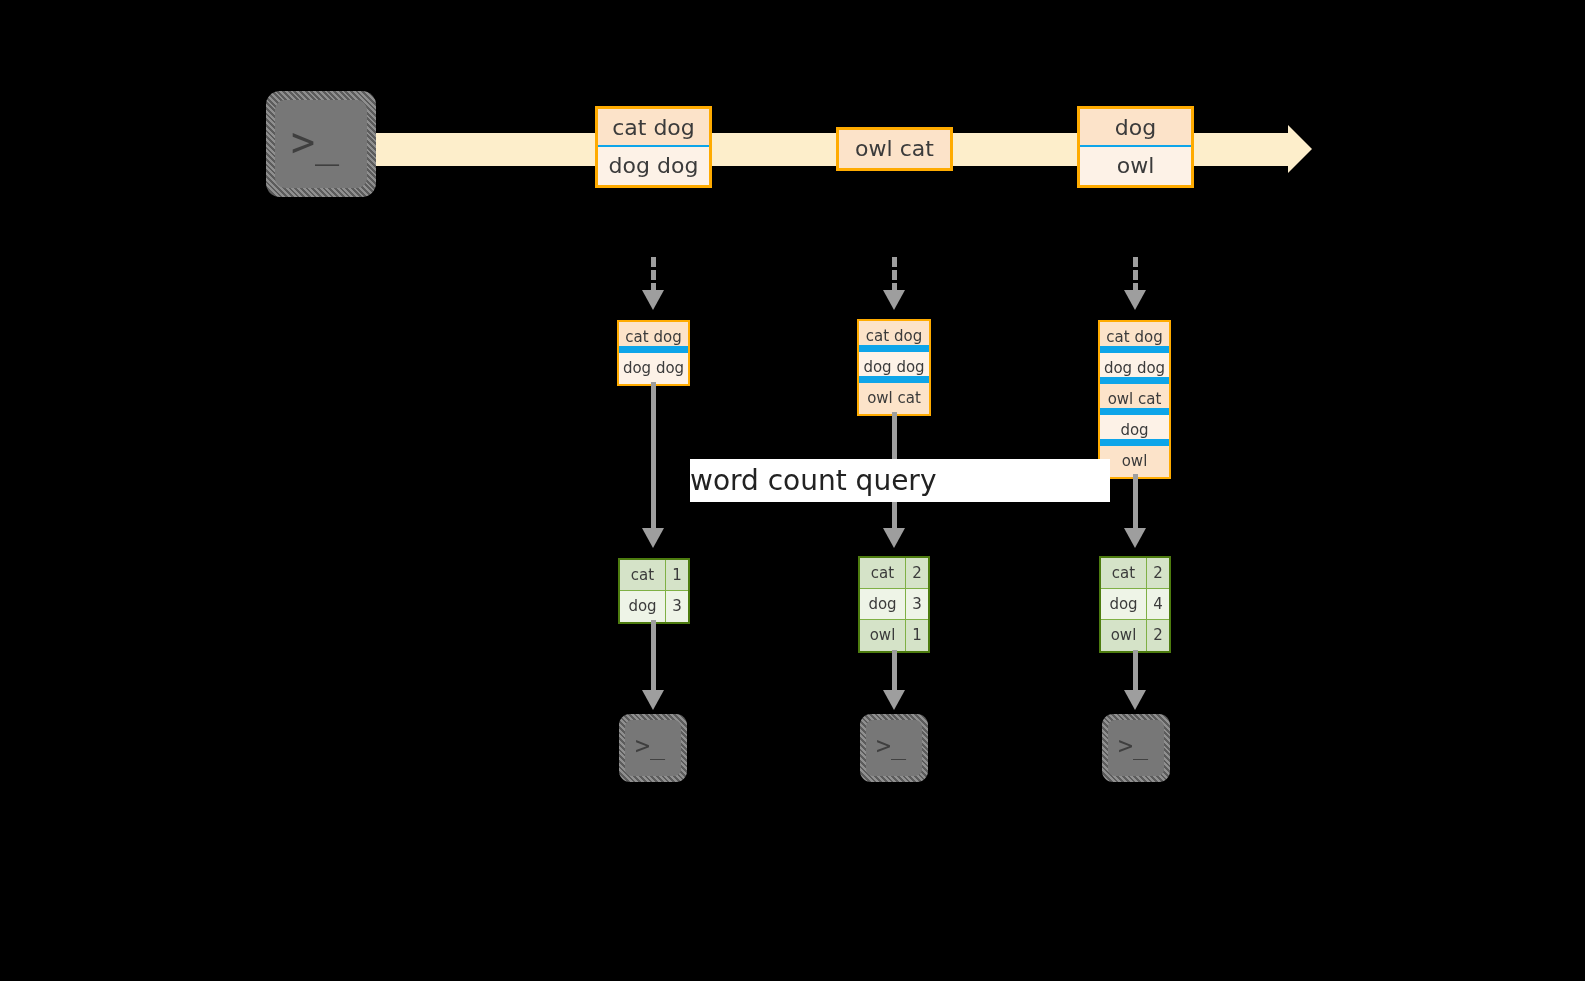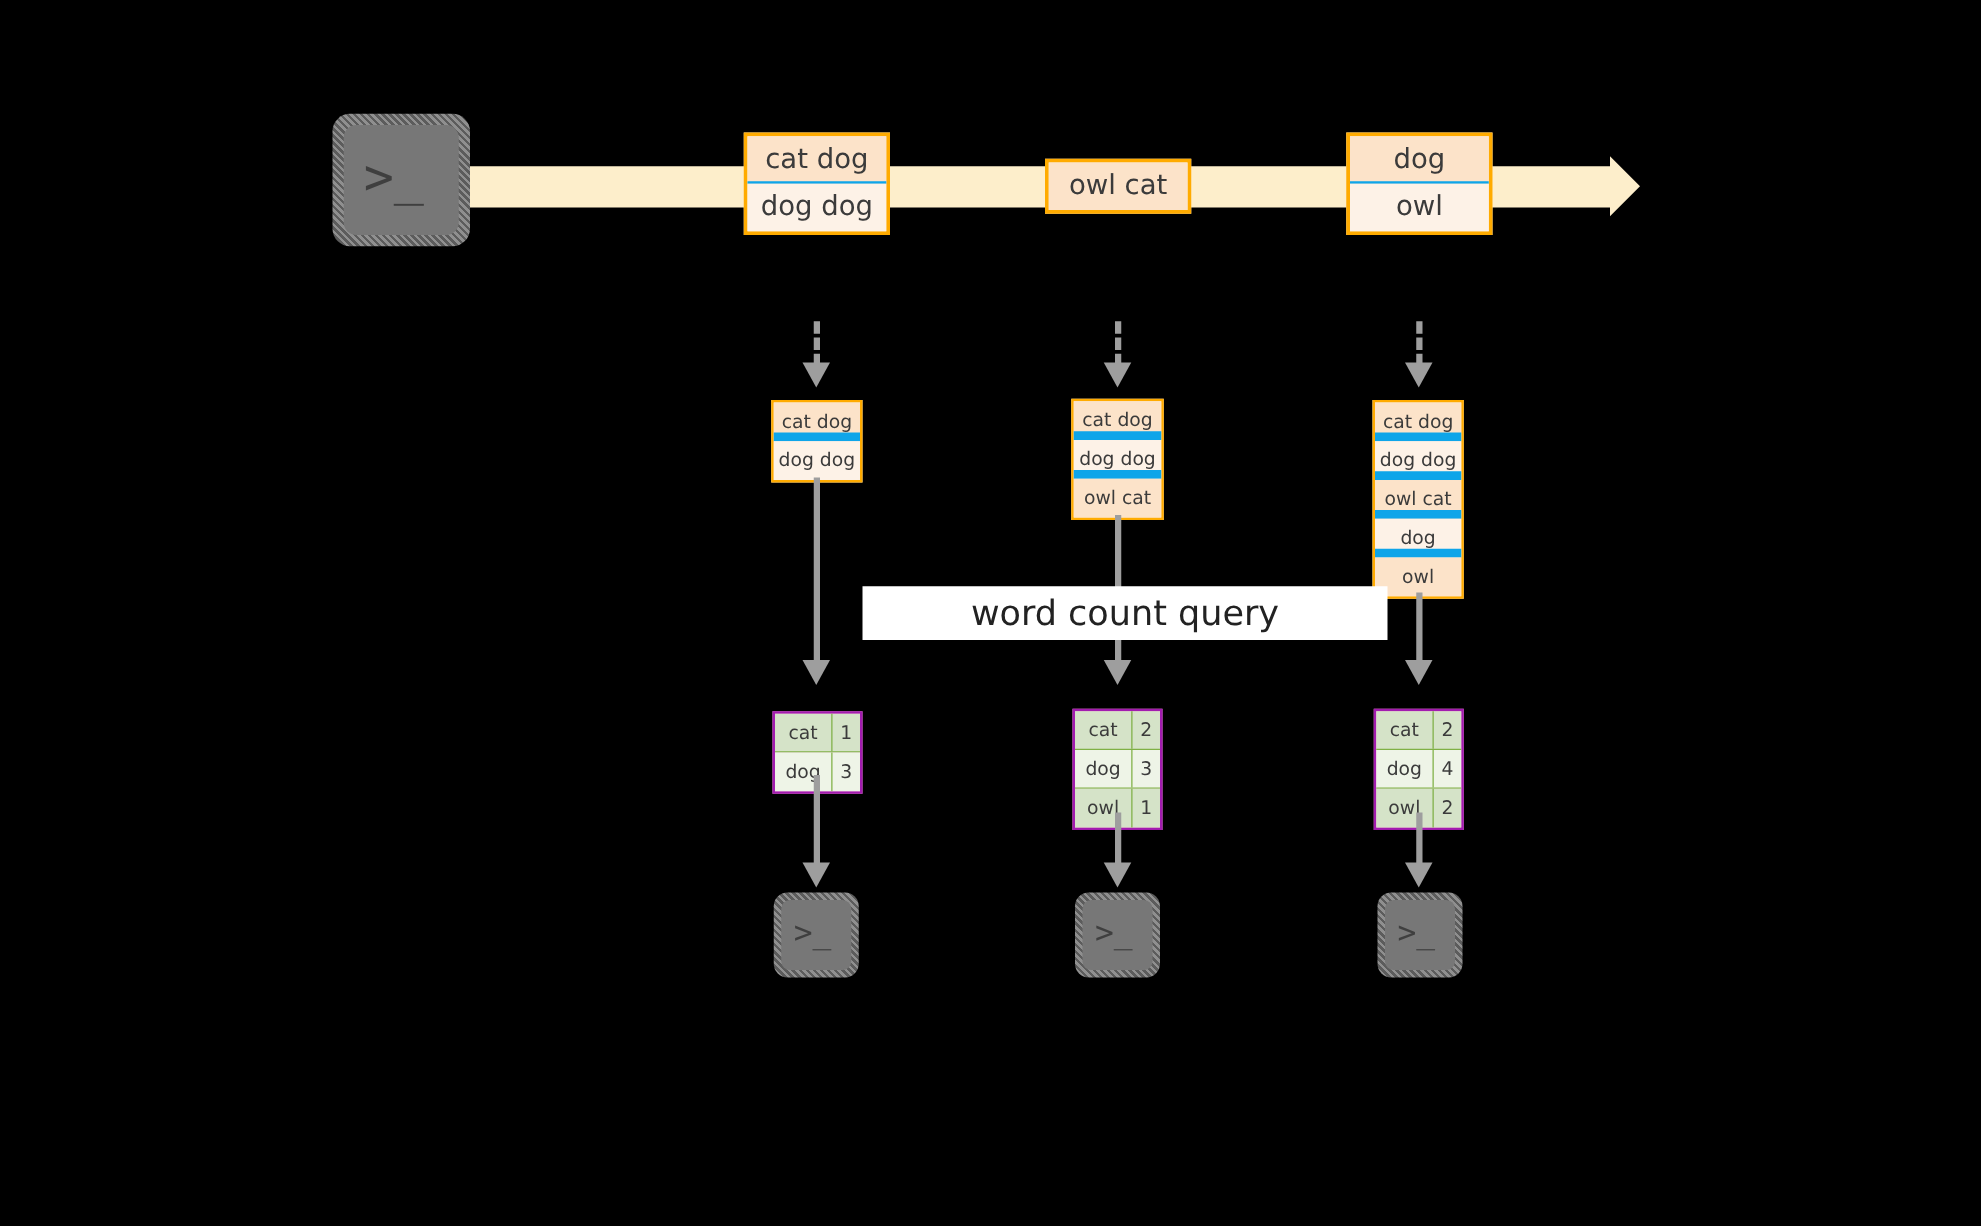--- a/index.html
+++ b/index.html
@@ -103,23 +103,22 @@
     font-size: 15px;
   }
   #batch-1 { left: 617px; top: 320px; width: 73px; }
   #batch-2 { left: 857px; top: 319px; width: 74px; }
   #batch-3 { left: 1098px; top: 320px; width: 73px; }
 
   
   .gbox {
     position: absolute;
     box-sizing: border-box;
-    border: 2px solid #a21caf;
-    background: #f9a8d4;
-    margin-top: 11px;
+    border: 2px solid #4d7c0f;
+    background: #8b5cf6;
   }
   .grow {
     display: flex;
     box-sizing: border-box;
     border-bottom: 1px solid #7fb045;
     height: 31px;
   }
   .grow:last-child { border-bottom: none; }
   .grow.shade-a { background: #d5e3c8; }
   .grow.shade-b { background: #eef4e7; }
@@ -159,26 +158,26 @@
     position: absolute;
     width: 0; height: 0;
     border-left: 11px solid transparent;
     border-right: 11px solid transparent;
     border-top: 20px solid #9e9e9e;
   }
 
   
   #query-label {
     position: absolute;
-    left: 690px; top: 469px;
+    left: 690px; top: 459px;
     width: 420px; height: 43px;
     background: #ffffff;
     display: flex;
     align-items: center;
-    justify-content: center;
+    justify-content: flex-start;
   }
   #query-label span {
     font-size: 28px;
     color: #222222;
     white-space: nowrap;
   }
 </style>
 </head>
 <body>
 

